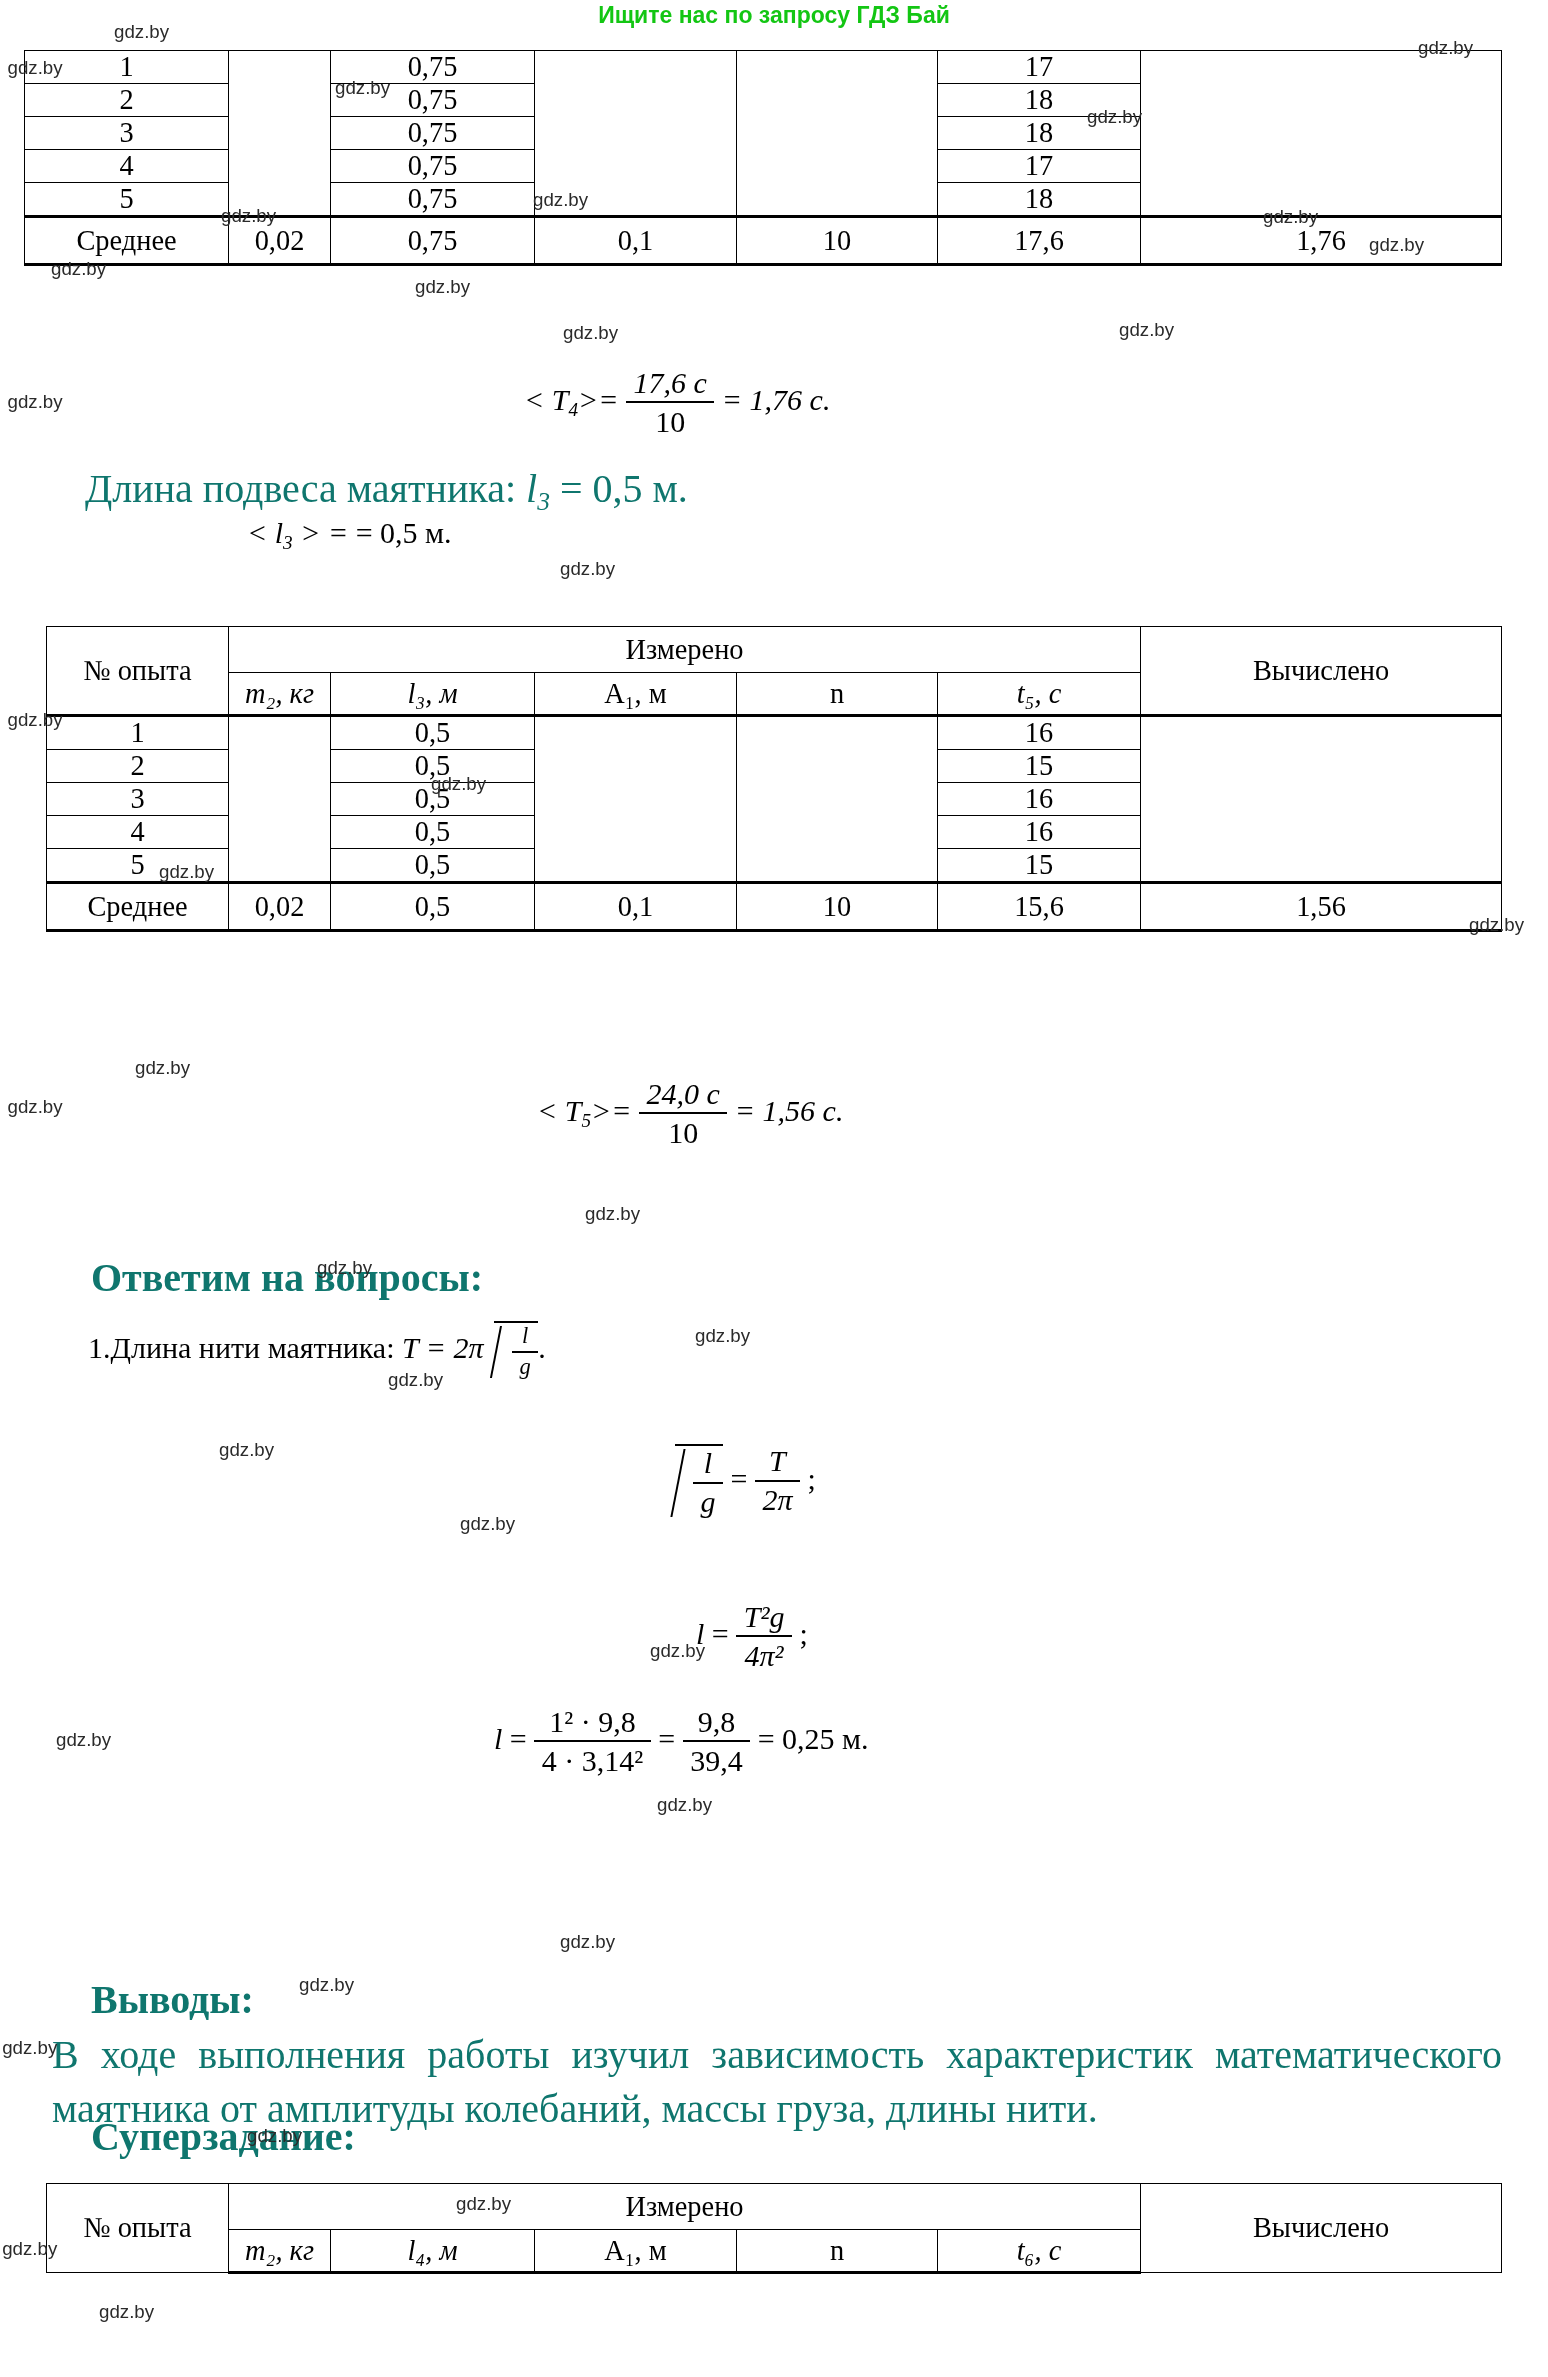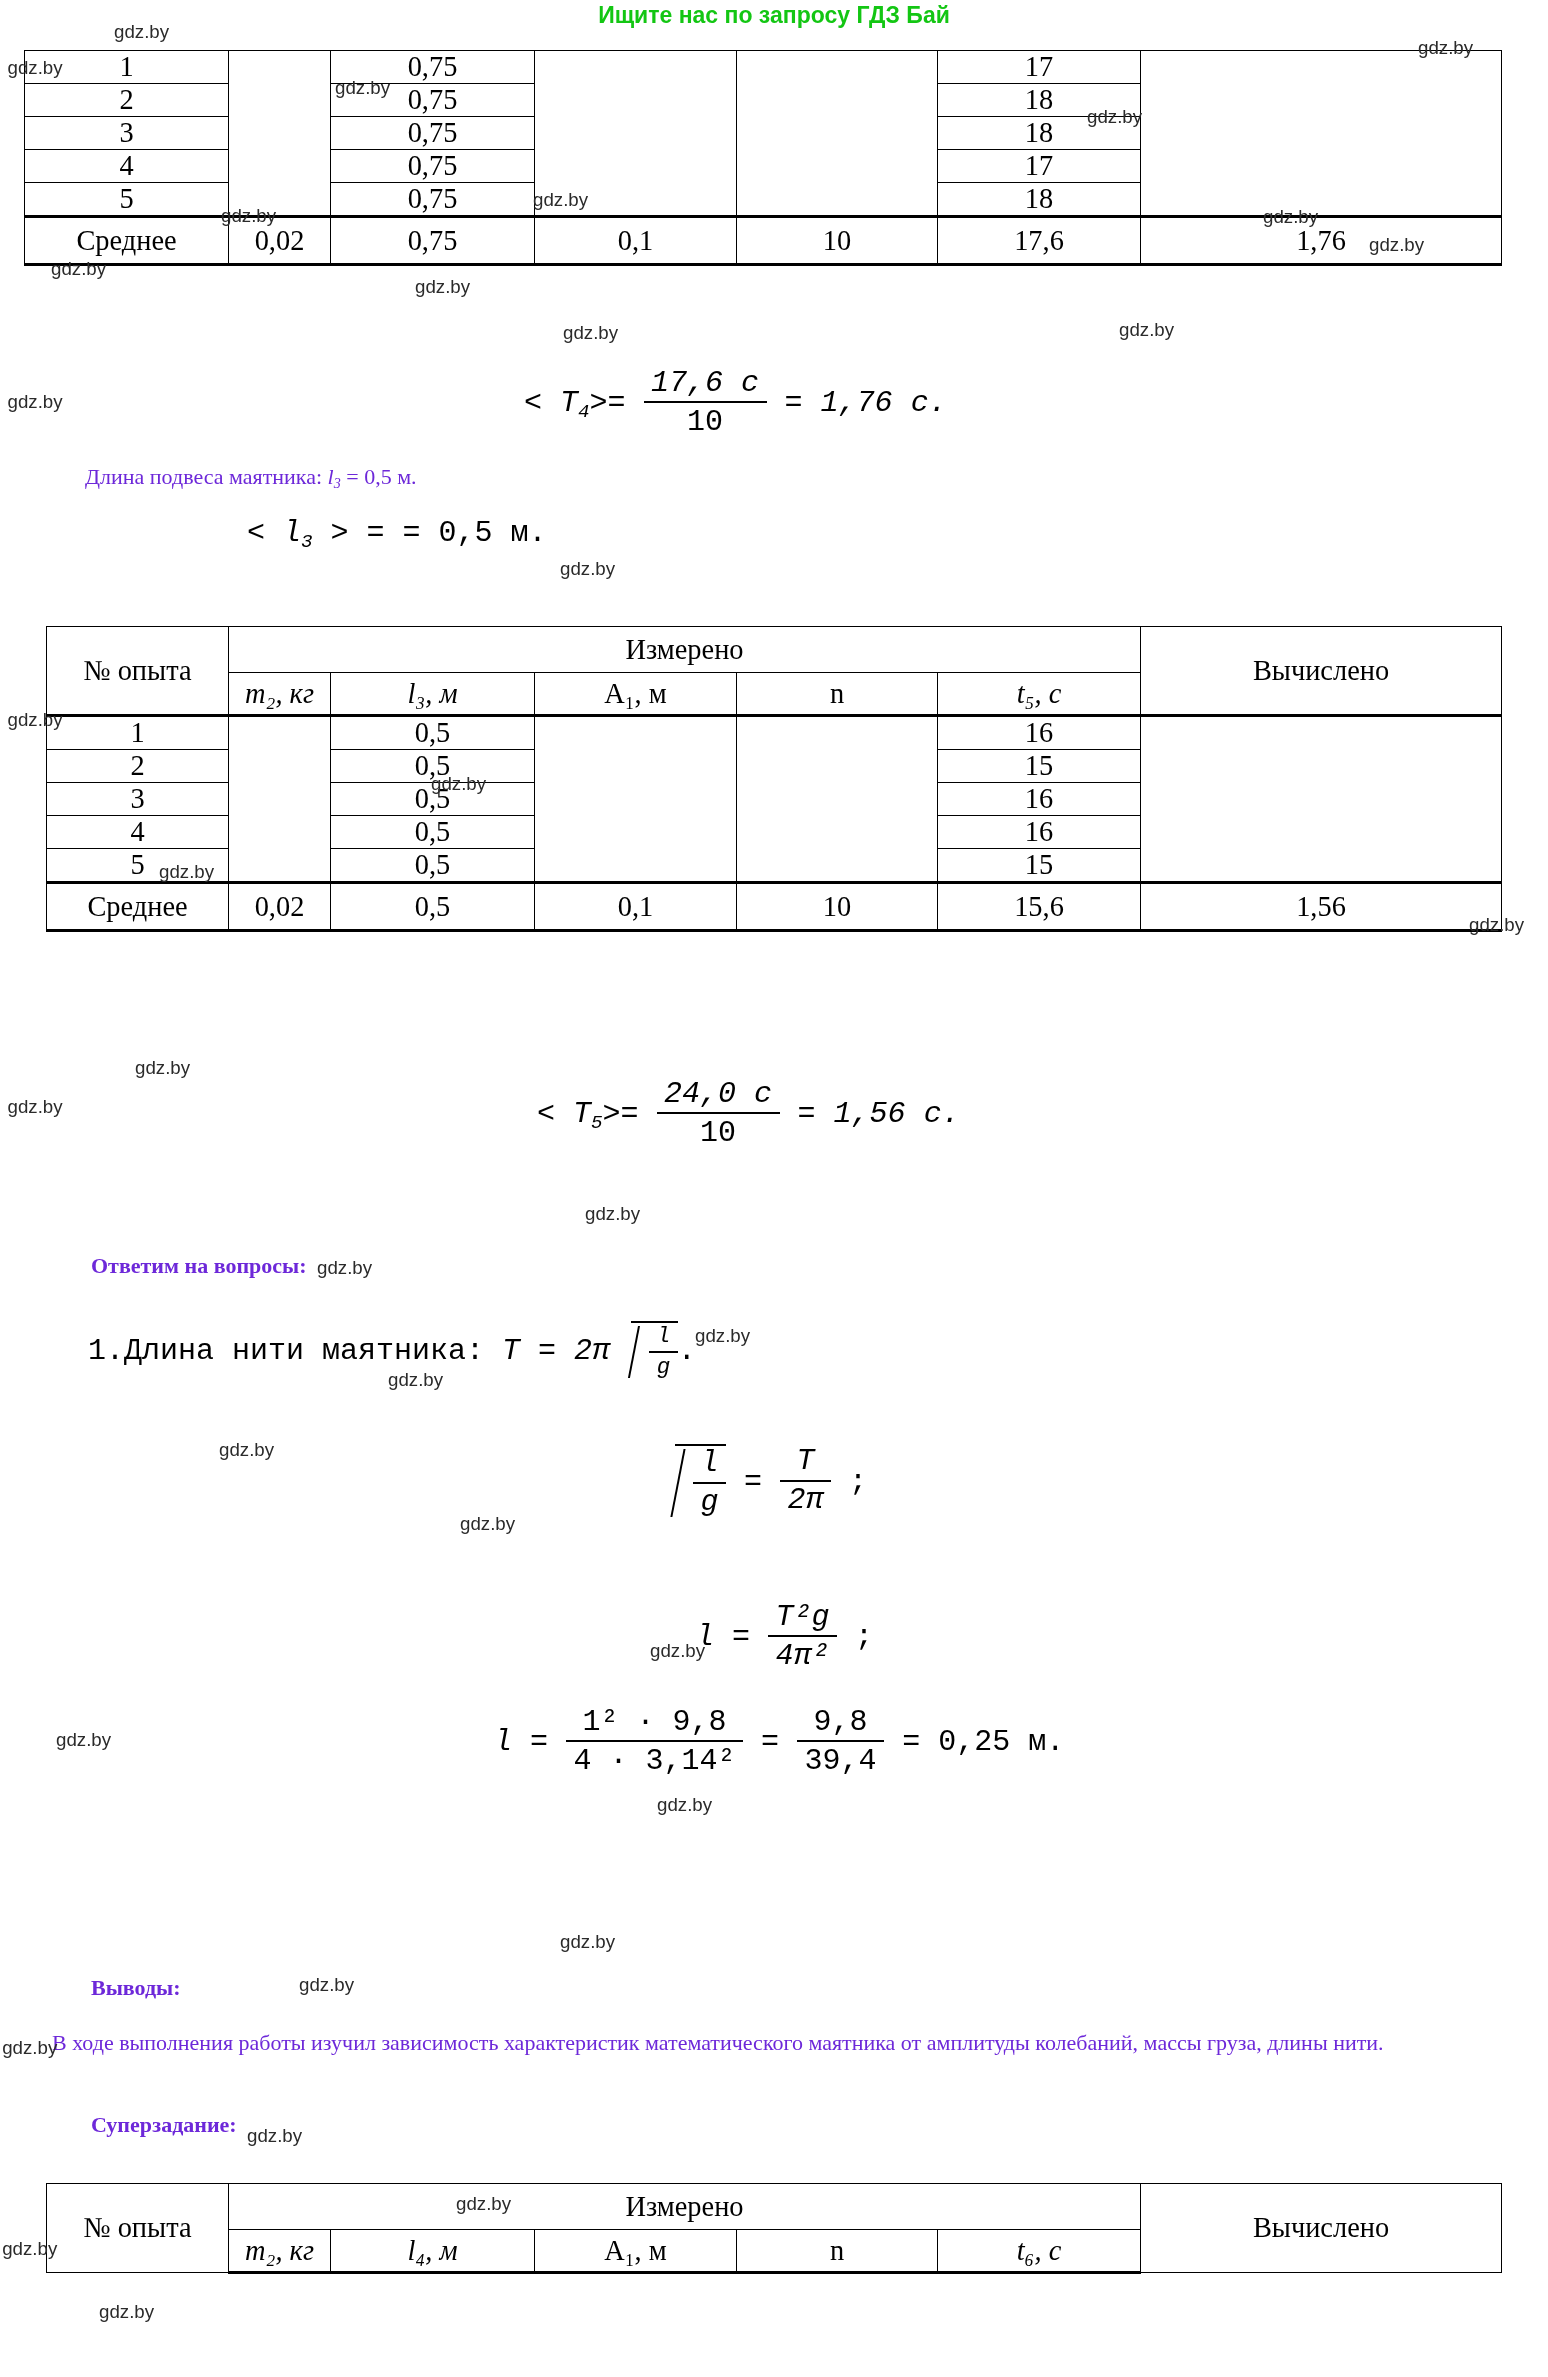--- a/index.html
+++ b/index.html
@@ -62,28 +62,28 @@
     background:transparent;
   }
   .hdr { font-size:28px; }
   .thick-bottom { border-bottom:3px solid #000 !important; }
   .thick-top { border-top:3px solid #000 !important; }
 
   
   .txt {
     position:absolute;
     font-family:"Liberation Serif", serif;
-    font-size:22px;
+    font-size:40px;
     line-height:1.35;
-    color:#6d28d9;
+    color:#0f766e;
   }
   .bold { font-weight:bold; }
   .just-last { text-align:justify; text-align-last:left; }
 
-  .mathline { position:absolute; font-family:Liberation Mono, monospace; font-size:30px; }
+  .mathline { position:absolute; font-family:Liberation Serif, serif; font-size:30px; }
   .it { font-style:italic; }
 
   .frac { display:inline-block; vertical-align:middle; text-align:center; position:relative; top:-1.5px; }
   .frac .num { display:block; padding:0 7.5px 1.5px 7.5px; }
   .frac .den { display:block; border-top:2.2px solid #000; padding:1.5px 7.5px 0 7.5px; }
 
   .sqrt { display:inline-block; position:relative; vertical-align:middle; padding-left:21px; }
   .sqrt::before{
     content:"";
     position:absolute; left:4.5px; top:4.5px; bottom:4.5px; width:16.5px;

